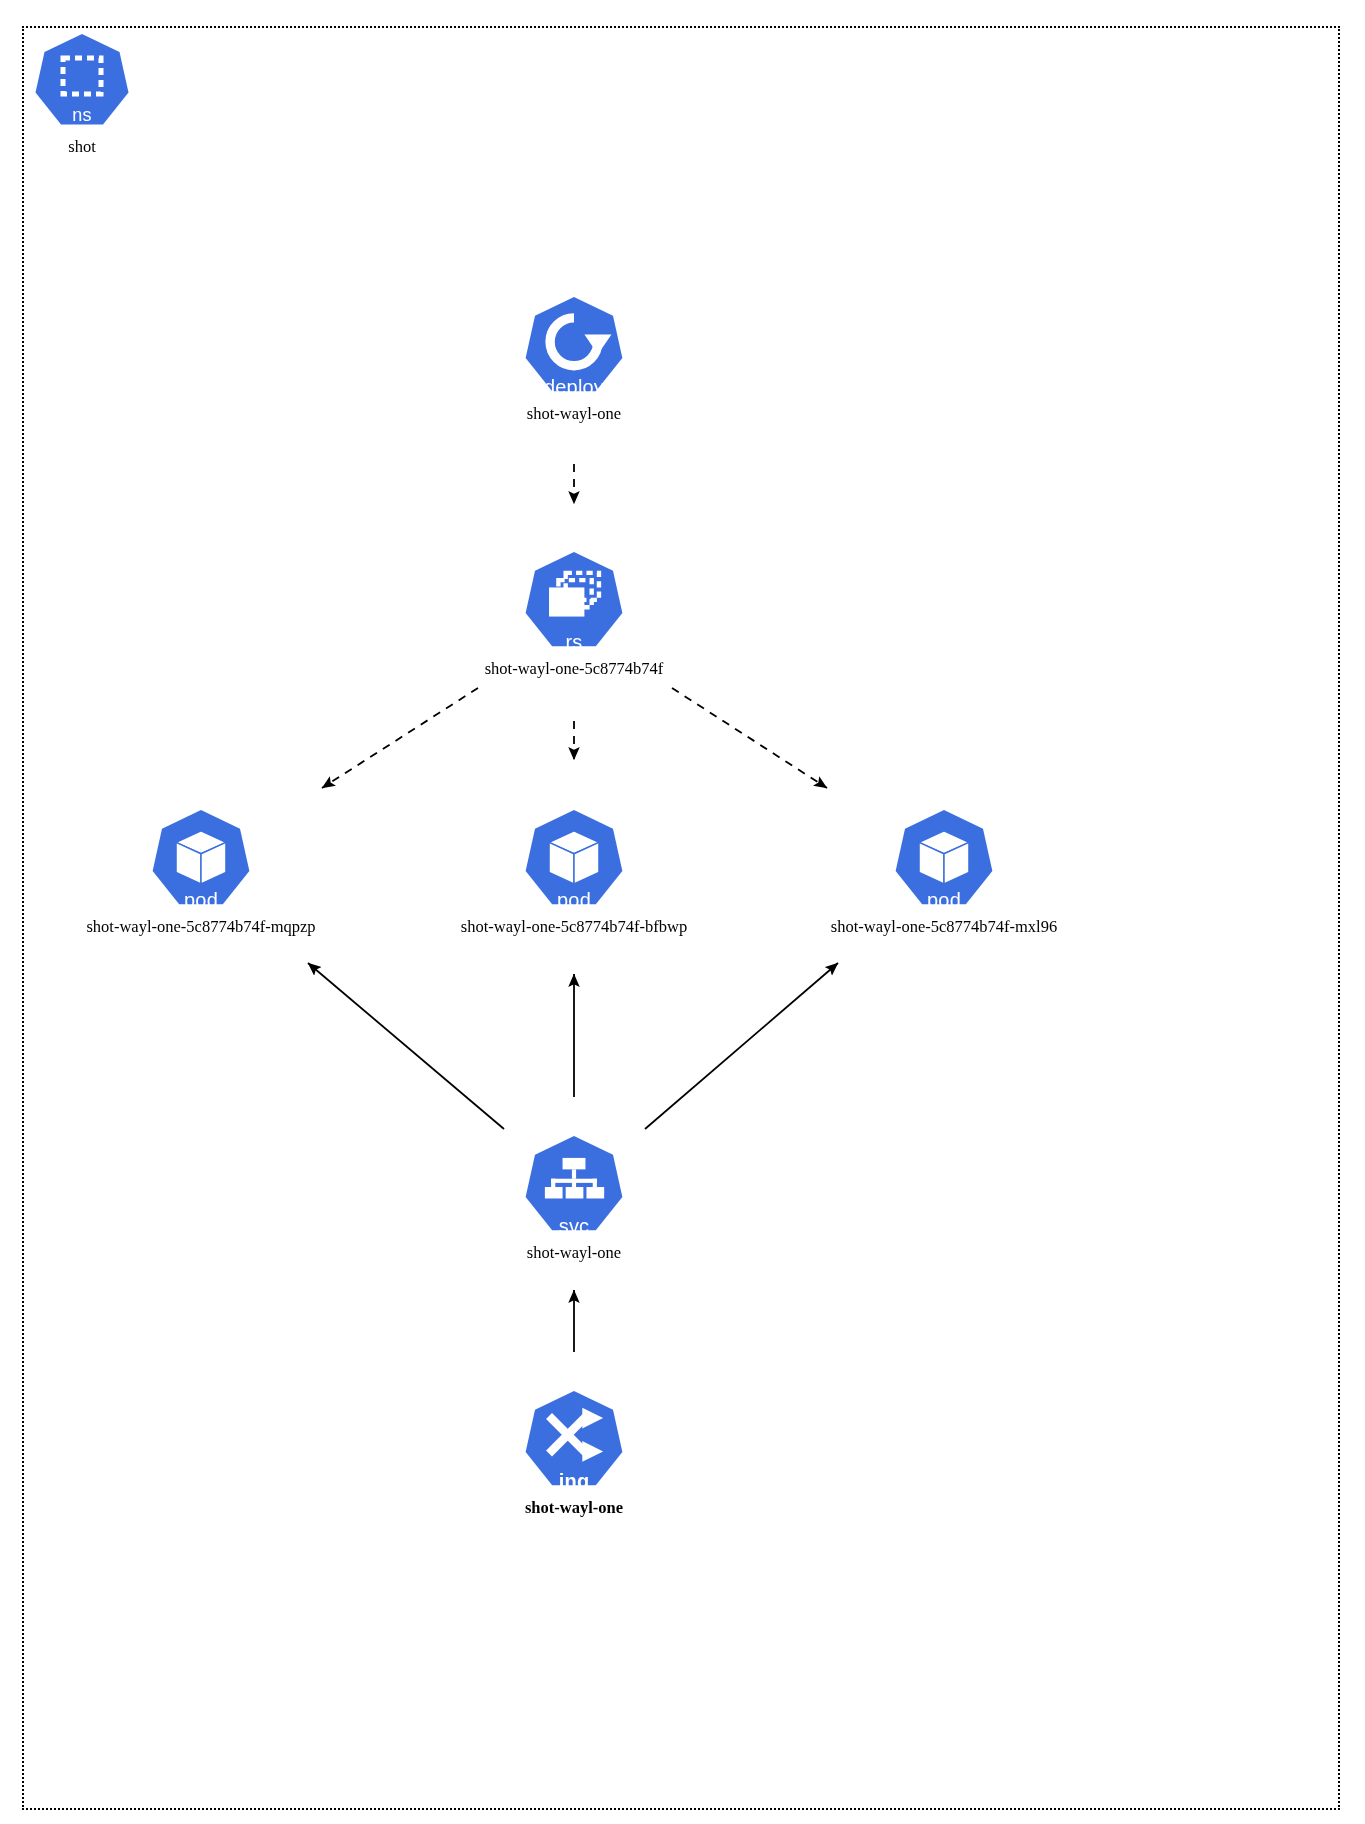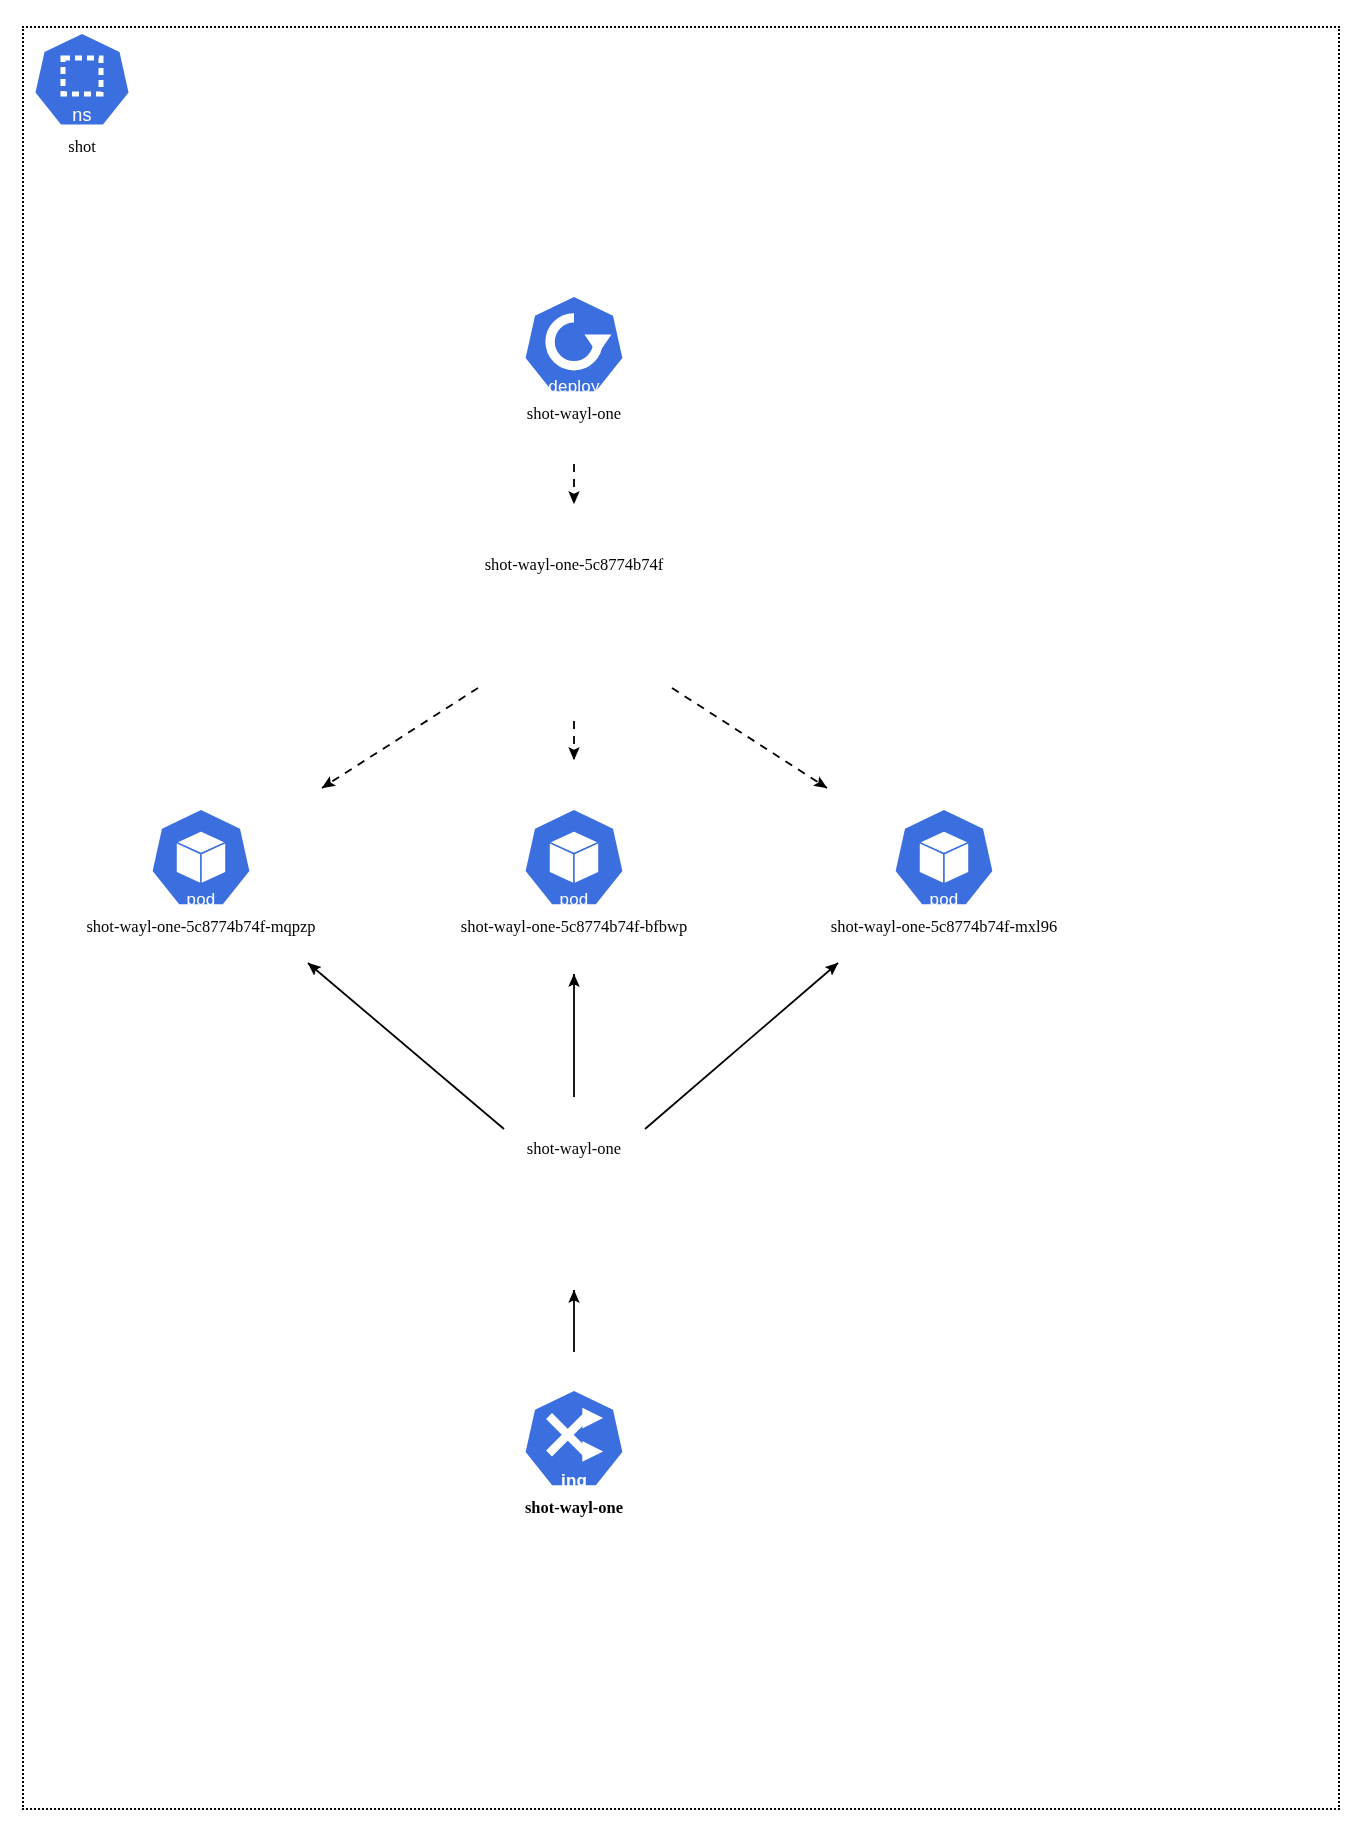--- a/index.html
+++ b/index.html
@@ -55,21 +55,21 @@
   }
 
   .node-kind {
     position: absolute;
     left: 0;
     right: 0;
     bottom: 3px;
     text-align: center;
     color: #ffffff;
     font-family: "Liberation Sans", sans-serif;
-    font-size: 17px;
+    font-size: 20px;
     line-height: 18px;
     letter-spacing: 0.2px;
     pointer-events: none;
   }
 
   .node-label {
     margin-top: 5px;
     font-family: "Liberation Serif", serif;
     font-size: 16.5px;
     line-height: 19px;
@@ -153,20 +153,29 @@
         <polygon points="50,2 87.5,20 96.5,60.5 71,92.5 29,92.5 3.5,60.5 12.5,20" fill="#3b6fe0"></polygon>
         <path d="M50,22 A23,23 0 1,0 73,45" fill="none" stroke="#ffffff" stroke-width="9" stroke-linecap="butt"></path>
         <polygon points="60,38 86,38 73,57" fill="#ffffff"></polygon>
       </svg>
       <div class="node-kind">deploy</div>
     </div>
     <div class="node-label">shot-wayl-one</div>
   </div>
 
   <div class="node" style="left:574px; top:538px;">
+    <div class="node-icon">
+      <svg viewBox="0 0 100 100">
+        <polygon points="50,2 87.5,20 96.5,60.5 71,92.5 29,92.5 3.5,60.5 12.5,20" fill="#3b6fe0"></polygon>
+        <rect x="42" y="22" width="32" height="26" fill="none" stroke="#ffffff" stroke-width="4.2" stroke-dasharray="6,4"></rect>
+        <rect x="35" y="29" width="32" height="26" fill="none" stroke="#ffffff" stroke-width="4.2" stroke-dasharray="6,4"></rect>
+        <rect x="26" y="36" width="34" height="28" fill="#ffffff"></rect>
+      </svg>
+      <div class="node-kind">rs</div>
+    </div>
     <div class="node-label">shot-wayl-one-5c8774b74f</div>
   </div>
 
   <div class="node" style="left:201px; top:796px;">
     <div class="node-icon">
       <svg viewBox="0 0 100 100">
         <polygon points="50,2 87.5,20 96.5,60.5 71,92.5 29,92.5 3.5,60.5 12.5,20" fill="#3b6fe0"></polygon>
         <polygon points="50,22 74,33 50,44 26,33" fill="#ffffff" stroke="#3b6fe0" stroke-width="1.4"></polygon>
         <polygon points="26,33 50,44 50,73 26,62" fill="#ffffff" stroke="#3b6fe0" stroke-width="1.4"></polygon>
         <polygon points="74,33 74,62 50,73 50,44" fill="#ffffff" stroke="#3b6fe0" stroke-width="1.4"></polygon>
@@ -196,20 +205,35 @@
         <polygon points="50,22 74,33 50,44 26,33" fill="#ffffff" stroke="#3b6fe0" stroke-width="1.4"></polygon>
         <polygon points="26,33 50,44 50,73 26,62" fill="#ffffff" stroke="#3b6fe0" stroke-width="1.4"></polygon>
         <polygon points="74,33 74,62 50,73 50,44" fill="#ffffff" stroke="#3b6fe0" stroke-width="1.4"></polygon>
       </svg>
       <div class="node-kind">pod</div>
     </div>
     <div class="node-label">shot-wayl-one-5c8774b74f-mxl96</div>
   </div>
 
   <div class="node" style="left:574px; top:1122px;">
+    <div class="node-icon">
+      <svg viewBox="0 0 100 100">
+        <polygon points="50,2 87.5,20 96.5,60.5 71,92.5 29,92.5 3.5,60.5 12.5,20" fill="#3b6fe0"></polygon>
+        <rect x="39" y="23" width="22" height="11" fill="#ffffff"></rect>
+        <rect x="48" y="34" width="4" height="9" fill="#ffffff"></rect>
+        <rect x="28" y="43" width="44" height="4" fill="#ffffff"></rect>
+        <rect x="28" y="43" width="4" height="8" fill="#ffffff"></rect>
+        <rect x="48" y="43" width="4" height="8" fill="#ffffff"></rect>
+        <rect x="68" y="43" width="4" height="8" fill="#ffffff"></rect>
+        <rect x="22" y="51" width="17" height="11" fill="#ffffff"></rect>
+        <rect x="42" y="51" width="17" height="11" fill="#ffffff"></rect>
+        <rect x="62" y="51" width="17" height="11" fill="#ffffff"></rect>
+      </svg>
+      <div class="node-kind">svc</div>
+    </div>
     <div class="node-label">shot-wayl-one</div>
   </div>
 
   <div class="node" style="left:574px; top:1377px;font-weight:bold;">
     <div class="node-icon">
       <svg viewBox="0 0 100 100">
         <polygon points="50,2 87.5,20 96.5,60.5 71,92.5 29,92.5 3.5,60.5 12.5,20" fill="#3b6fe0"></polygon>
         <path d="M26,26 L62,62" stroke="#ffffff" stroke-width="8" stroke-linecap="butt" fill="none"></path>
         <path d="M26,62 L62,26" stroke="#ffffff" stroke-width="8" stroke-linecap="butt" fill="none"></path>
         <polygon points="58,18 78,28 58,38" fill="#ffffff"></polygon>

